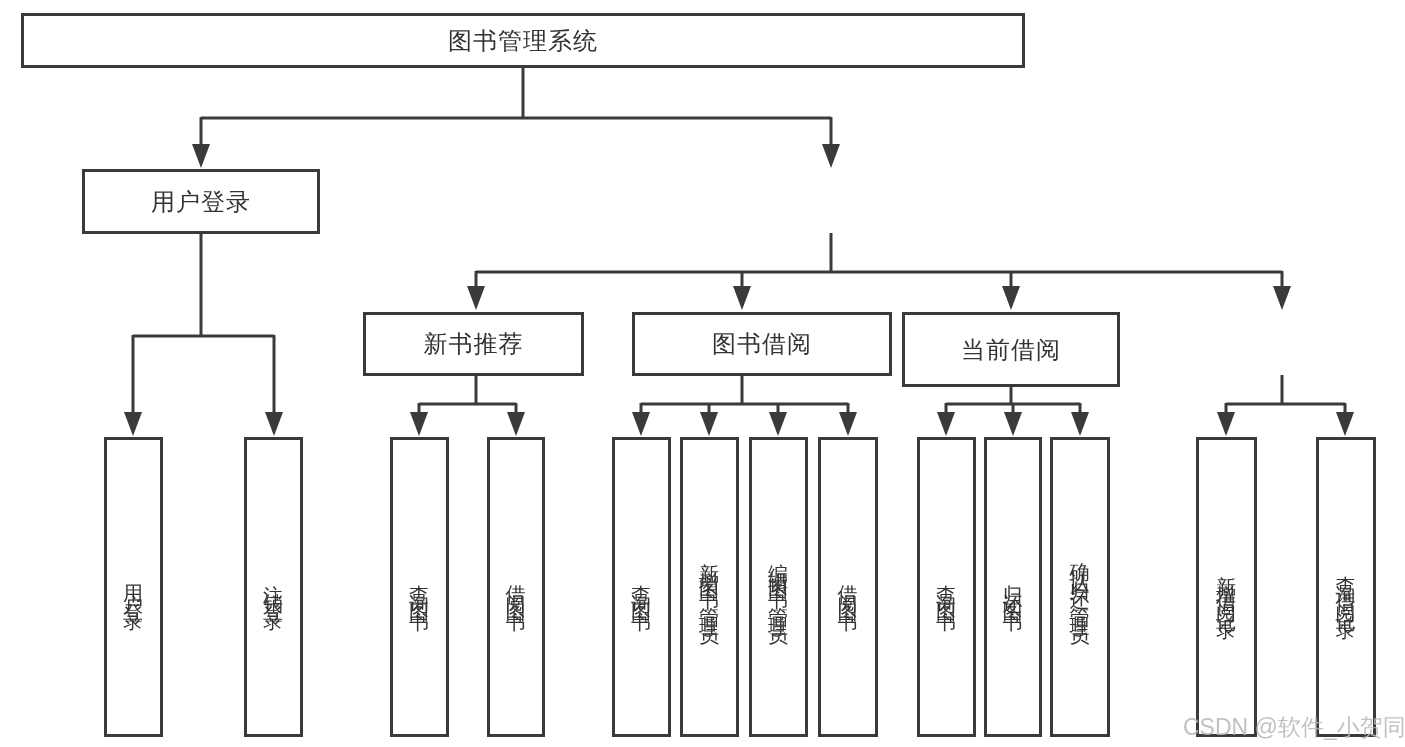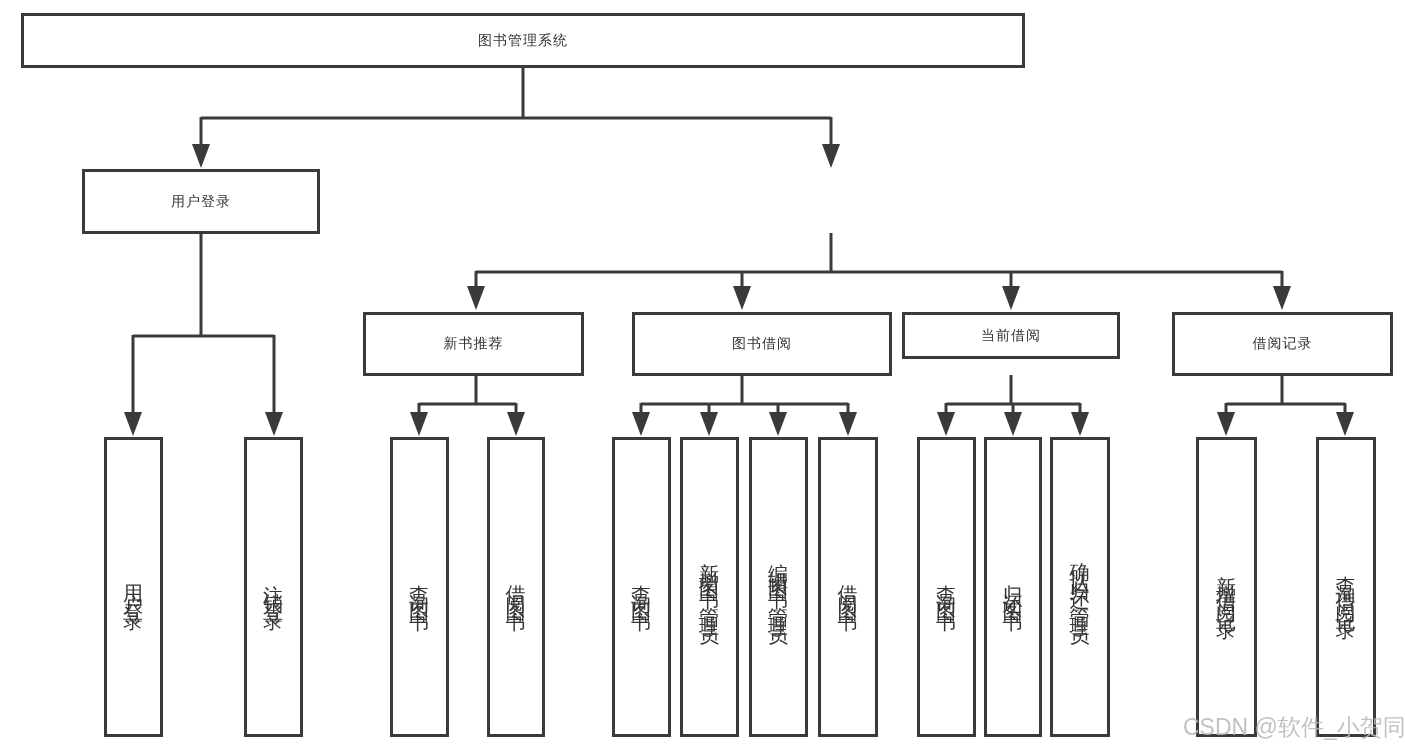--- a/index.html
+++ b/index.html
@@ -14,21 +14,21 @@
     position:absolute;
     box-sizing:border-box;
     border:3px solid #3a3a3a;
     background:#ffffff;
     display:flex;
     align-items:center;
     justify-content:center;
     color:#333333;
   }
   .h-lbl{
-    font-size:14px;
+    font-size:24px;
     letter-spacing:1px;
     white-space:nowrap;
   }
   .v-lbl{
     writing-mode:vertical-rl;
     text-orientation:mixed;
     font-size:20px;
     line-height:1;
     letter-spacing:9px;
     color:#333333;
@@ -137,25 +137,22 @@
   <div class="box" style="left:244px;top:437px;width:59px;height:300px">
     <span class="v-lbl">注销登录</span>
   </div>
 
   <div class="box" style="left:363px;top:312px;width:221px;height:64px">
     <span class="h-lbl">新书推荐</span>
   </div>
   <div class="box" style="left:632px;top:312px;width:260px;height:64px">
     <span class="h-lbl">图书借阅</span>
   </div>
-  <div class="box" style="left:902px;top:312px;width:218px;height:47px">
+  <div class="box" style="left:902px;top:312px;width:218px;height:75px">
     <span class="h-lbl">当前借阅</span>
-  </div>
-  <div class="box" style="left:1172px;top:312px;width:221px;height:64px">
-    <span class="h-lbl">借阅记录</span>
   </div>
 
   <div class="box" style="left:390px;top:437px;width:59px;height:300px">
     <span class="v-lbl">查询图书</span>
   </div>
   <div class="box" style="left:487px;top:437px;width:58px;height:300px">
     <span class="v-lbl">借阅图书</span>
   </div>
 
   <div class="box" style="left:612px;top:437px;width:59px;height:300px">

